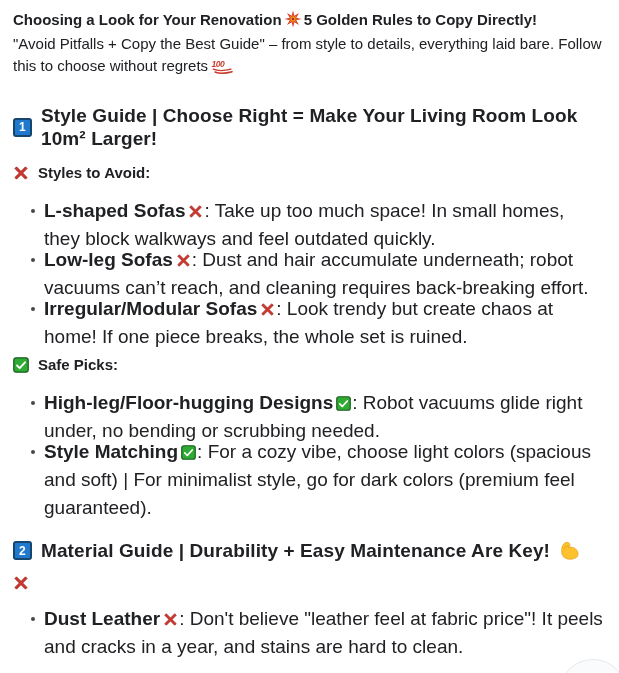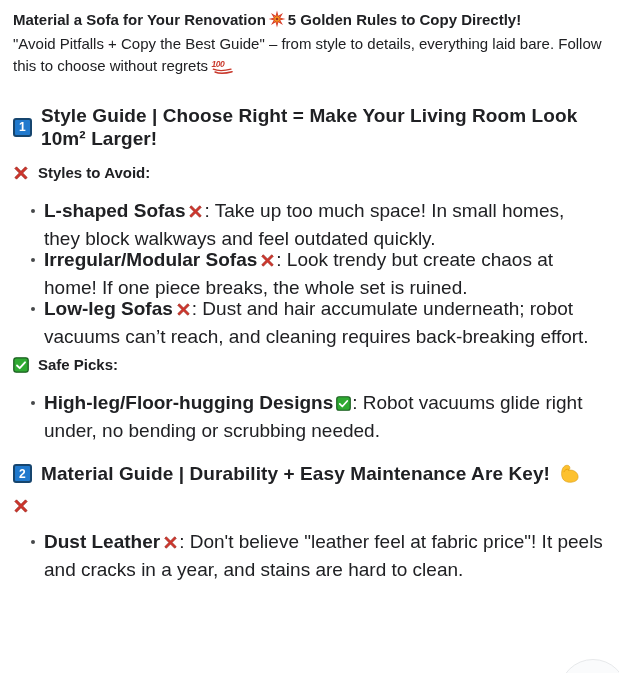--- a/index.html
+++ b/index.html
@@ -88,21 +88,21 @@
     </symbol>
     <symbol id="sym-biceps" viewBox="0 0 36 36">
       <path d="M9 30 C 5 27 3.5 20 5 13 C 6 8 9 4.5 13 4 C 16 3.6 18.2 5.2 18.6 7.6 C 19 9.9 17.8 11.6 15.8 12.6 C 21 11 28 13 31 18 C 34 23 33 28 29 30.5 C 23 34 14 34 9 30 Z" fill="#fdc12f" stroke="#d89a12" stroke-width="1"></path>
       <path d="M8.5 15 C 10 11.5 13 10 16 10.6" fill="none" stroke="#e8a20c" stroke-width="1.6" stroke-linecap="round"></path>
     </symbol>
   </defs>
 </svg>
 
 <div class="page">
 
-  <p class="doc-title"><span>Material a Sofa for Your Renovation</span><svg class="ic ic-collision">
+  <p class="doc-title"><span>Choosing a Look for Your Renovation</span><svg class="ic ic-collision">
         <use href="#sym-collision"></use>
       </svg><span>5 Golden Rules to Copy Directly!</span></p>
 
   <p class="intro"><span>"Avoid Pitfalls + Copy the Best Guide" – from style to details, everything laid bare. Follow this to choose without regrets</span><svg class="ic ic-hundred">
         <use href="#sym-hundred"></use>
       </svg></p>
 
   <h2 class="section-heading">
     <span class="keycap">1</span>
     <span>Style Guide | Choose Right = Make Your Living Room Look 10m² Larger!</span>
@@ -112,39 +112,42 @@
     <svg class="ic ic-head">
         <use href="#sym-cross"></use>
       </svg>
     <span>Styles to Avoid:</span>
   </p>
 
   <ul class="items">
     <li><strong>L-shaped Sofas</strong><svg class="ic ic-inline">
           <use href="#sym-cross"></use>
         </svg><span>: Take up too much space! In small homes, they block walkways and feel outdated quickly.</span></li>
+    <li><strong>Low-leg Sofas</strong><svg class="ic ic-inline">
+          <use href="#sym-cross"></use>
+        </svg><span>: Dust and hair accumulate underneath; robot vacuums can’t reach, and cleaning requires back-breaking effort.</span></li>
     <li><strong>Irregular/Modular Sofas</strong><svg class="ic ic-inline">
           <use href="#sym-cross"></use>
         </svg><span>: Look trendy but create chaos at home! If one piece breaks, the whole set is ruined.</span></li>
-    <li><strong>Low-leg Sofas</strong><svg class="ic ic-inline">
-          <use href="#sym-cross"></use>
-        </svg><span>: Dust and hair accumulate underneath; robot vacuums can’t reach, and cleaning requires back-breaking effort.</span></li>
   </ul>
 
   <p class="group-head">
     <svg class="ic ic-head">
         <use href="#sym-check"></use>
       </svg>
     <span>Safe Picks:</span>
   </p>
 
   <ul class="items">
     <li><strong>High-leg/Floor-hugging Designs</strong><svg class="ic ic-inline">
           <use href="#sym-check"></use>
         </svg><span>: Robot vacuums glide right under, no bending or scrubbing needed.</span></li>
+    <li><strong>Style Matching</strong><svg class="ic ic-inline">
+          <use href="#sym-check"></use>
+        </svg><span>: For a cozy vibe, choose light colors (spacious and soft) | For minimalist style, go for dark colors (premium feel guaranteed).</span></li>
   </ul>
 
   <h2 class="section-heading">
     <span class="keycap">2</span>
     <span>Material Guide | Durability + Easy Maintenance Are Key!</span>
     <svg class="ic ic-biceps">
         <use href="#sym-biceps"></use>
       </svg>
   </h2>
 

